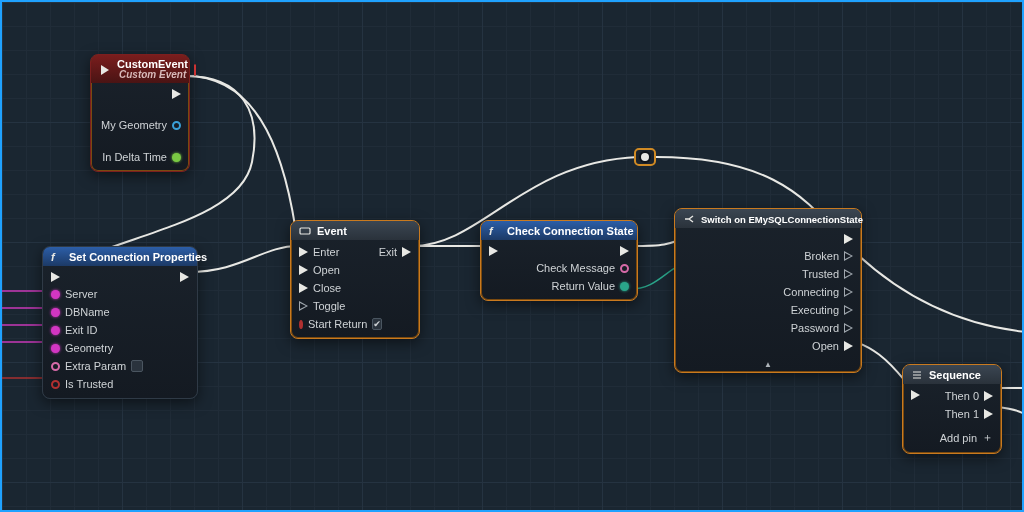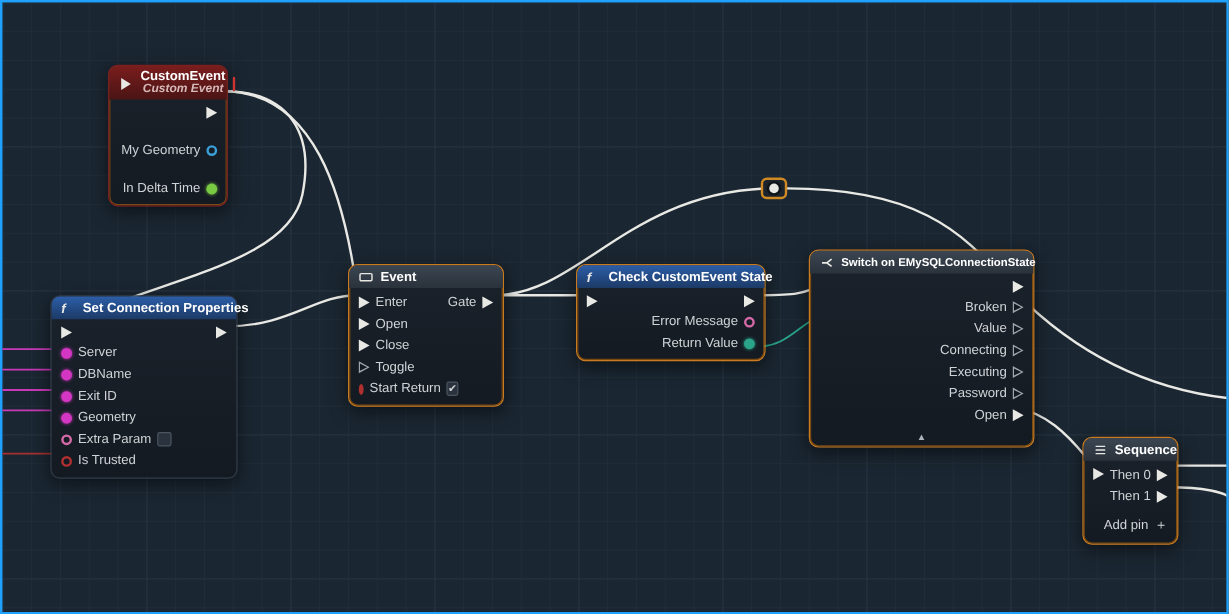--- a/index.html
+++ b/index.html
@@ -193,46 +193,46 @@
             <span>Toggle</span>
           </div>
       <div class="row">
             <span class="pin redo"></span>
             <span>Start Return</span>
             <span class="cb checked"></span>
           </div>
     </div>
     <div class="col right">
       <div class="row">
-            <span>Gate</span>
+            <span>Exit</span>
             <span class="exec"></span>
           </div>
     </div>
   </div>
 </div>
 
 <div class="node" style="left:478px; top:218px; width:158px;">
   <div class="header blue">
     <span class="hicon"><svg viewBox="0 0 12 12">
             <text x="0" y="10" font-size="11" fill="#e8e8e4" font-style="italic">f</text>
           </svg></span>
-    <span>Check CustomEvent State</span>
+    <span>Check Connection State</span>
   </div>
   <div class="body">
     <div class="col">
       <div class="row">
             <span class="exec"></span>
           </div>
     </div>
     <div class="col right">
       <div class="row">
             <span class="exec"></span>
           </div>
       <div class="row">
-            <span>Error Message</span>
+            <span>Check Message</span>
             <span class="pin pinko"></span>
           </div>
       <div class="row">
             <span>Return Value</span>
             <span class="pin teal"></span>
           </div>
     </div>
   </div>
 </div>
 
@@ -246,21 +246,21 @@
   <div class="body">
     <div class="col right">
       <div class="row">
             <span class="exec"></span>
           </div>
       <div class="row">
             <span>Broken</span>
             <span class="exec hollow"></span>
           </div>
       <div class="row">
-            <span>Value</span>
+            <span>Trusted</span>
             <span class="exec hollow"></span>
           </div>
       <div class="row">
             <span>Connecting</span>
             <span class="exec hollow"></span>
           </div>
       <div class="row">
             <span>Executing</span>
             <span class="exec hollow"></span>
           </div>
@@ -270,21 +270,21 @@
           </div>
       <div class="row">
             <span>Open</span>
             <span class="exec"></span>
           </div>
     </div>
   </div>
   <div class="footer-arrow">▲</div>
 </div>
 
-<div class="node" style="left:900px; top:362px; width:80px;">
+<div class="node" style="left:900px; top:362px; width:100px;">
   <div class="header grey">
     <span class="hicon"><svg viewBox="0 0 12 12">
             <path d="M2 3 H10 M2 6 H10 M2 9 H10" stroke="#e8e8e4" stroke-width="1.2"></path>
           </svg></span>
     <span>Sequence</span>
   </div>
   <div class="body">
     <div class="col">
       <div class="row">
             <span class="exec"></span>

